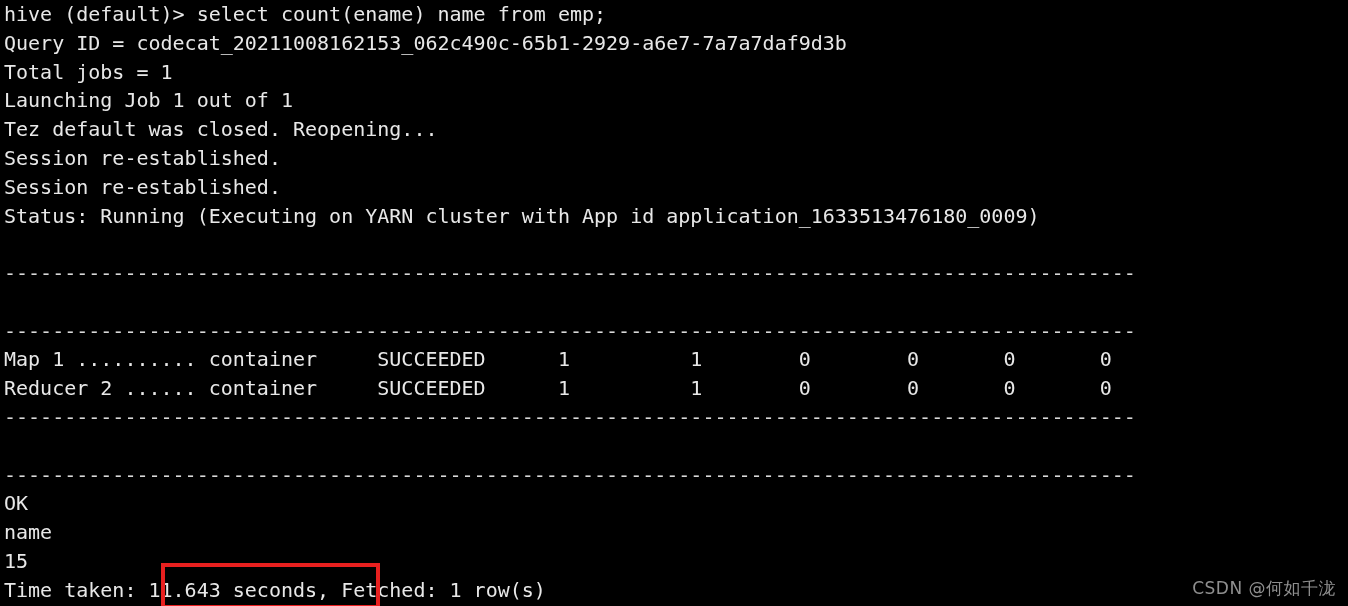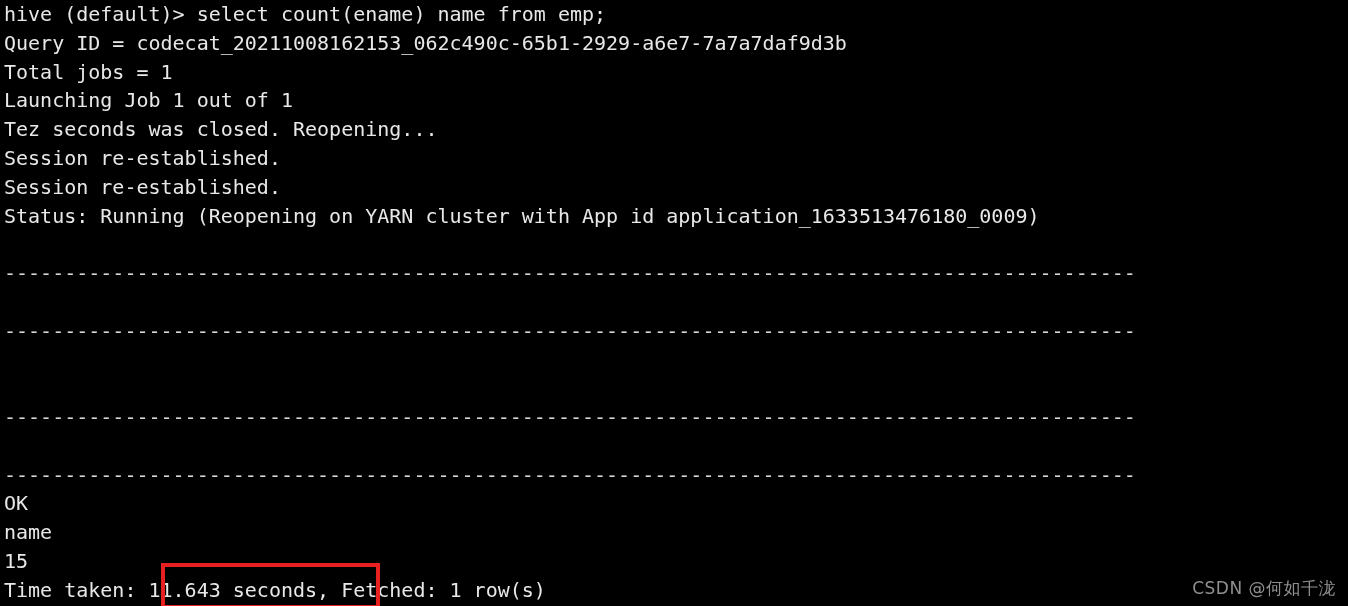--- a/index.html
+++ b/index.html
@@ -67,34 +67,36 @@
 <div id="terminal" style="background: rgb(0, 0, 0);">
 
   <div class="line c-white" style="top: 0px; color: rgb(232, 232, 232);">hive (default)&gt; select count(ename) name from emp;</div>
 
   <div class="line c-white" style="top: 28.8px; color: rgb(232, 232, 232);">Query ID = codecat_20211008162153_062c490c-65b1-2929-a6e7-7a7a7daf9d3b</div>
 
   <div class="line c-white" style="top: 57.6px; color: rgb(232, 232, 232);">Total jobs = 1</div>
 
   <div class="line c-white" style="top: 86.4px; color: rgb(232, 232, 232);">Launching Job 1 out of 1</div>
 
-  <div class="line c-white" style="top: 115.2px; color: rgb(232, 232, 232);">Tez seconds was closed. Reopening...</div>
+  <div class="line c-white" style="top: 115.2px; color: rgb(232, 232, 232);">Tez default was closed. Reopening...</div>
 
   <div class="line c-white" style="top: 144px; color: rgb(232, 232, 232);">Session re-established.</div>
 
   <div class="line c-white" style="top: 172.8px; color: rgb(232, 232, 232);">Session re-established.</div>
 
-  <div class="line c-white" style="top: 201.6px; color: rgb(232, 232, 232);">Status: Running (Reopening on YARN cluster with App id application_1633513476180_0009)</div>
+  <div class="line c-white" style="top: 201.6px; color: rgb(232, 232, 232);">Status: Running (Executing on YARN cluster with App id application_1633513476180_0009)</div>
 
   <div class="line c-dash" style="top:259px;">----------------------------------------------------------------------------------------------</div>
 
 
   <div class="line c-dash" style="top:316.6px;">----------------------------------------------------------------------------------------------</div>
 
+  <div class="line c-white" style="top: 345.4px; color: rgb(232, 232, 232);">Map 1 .......... container     SUCCEEDED      1          1        0        0       0       0</div>
 
+  <div class="line c-white" style="top: 374.2px; color: rgb(232, 232, 232);">Reducer 2 ...... container     SUCCEEDED      1          1        0        0       0       0</div>
 
   <div class="line c-dash" style="top:403px;">----------------------------------------------------------------------------------------------</div>
 
 
   <div class="line c-dash" style="top:460.6px;">----------------------------------------------------------------------------------------------</div>
 
   <div class="line c-white" style="top: 489.4px; color: rgb(232, 232, 232);">OK</div>
 
   <div class="line c-white" style="top: 518.2px; color: rgb(232, 232, 232);">name</div>
 

